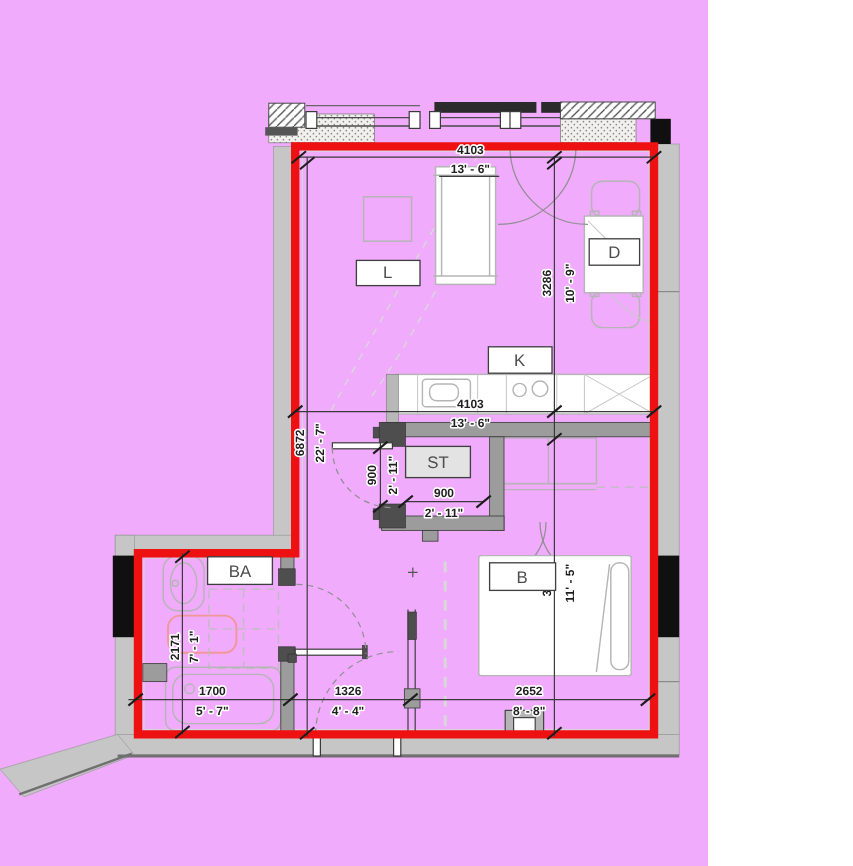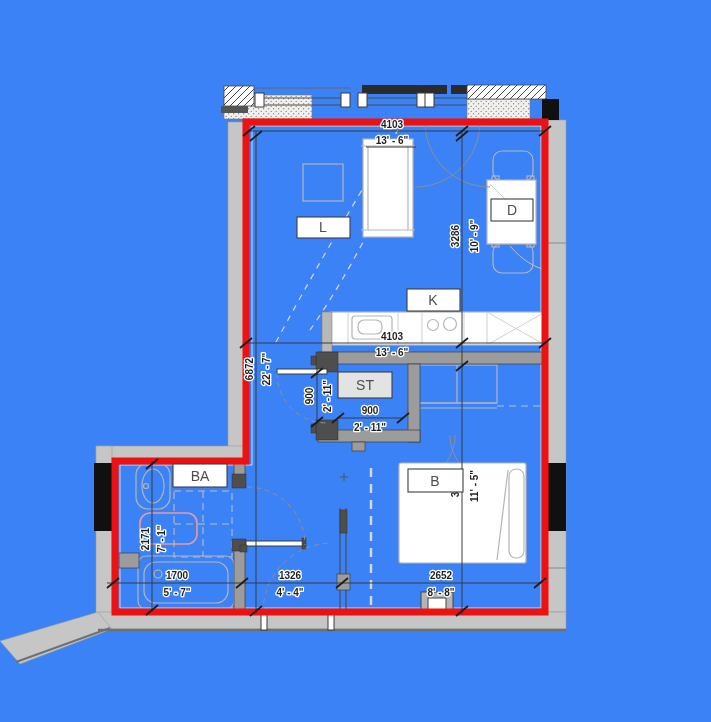--- a/index.html
+++ b/index.html
@@ -1,16 +1,16 @@
 <!DOCTYPE html>
 <html><head>
 <meta charset="utf-8">
 <style>
   html,body{margin:0;padding:0;background:#fff;}
-  #stage{position:relative;width:711px;height:722px;background:#3b82f6;overflow:hidden;
+  #stage{position:relative;width:590px;height:722px;background:#f0abfc;overflow:hidden;
          font-family:"Liberation Sans",sans-serif;}
   svg{position:absolute;left:0;top:0;}
   .wallg{fill:#c6c6c6;stroke:#9a9a9a;stroke-width:.6;}
   .walli{fill:#9c9c9c;stroke:#3e3e3e;stroke-width:.7;}
   .walld{fill:#4e4e4e;stroke:#303030;stroke-width:.5;}
   .blk{fill:#101010;stroke:none;}
   .furn{fill:none;stroke:#b5b5b5;stroke-width:1.2;}
   .furnf{fill:#ffffff;stroke:#b5b5b5;stroke-width:1.2;}
   .thin{fill:none;stroke:#c9c9c9;stroke-width:.9;}
   .frame{fill:#ffffff;stroke:#3a3a3a;stroke-width:1;}

